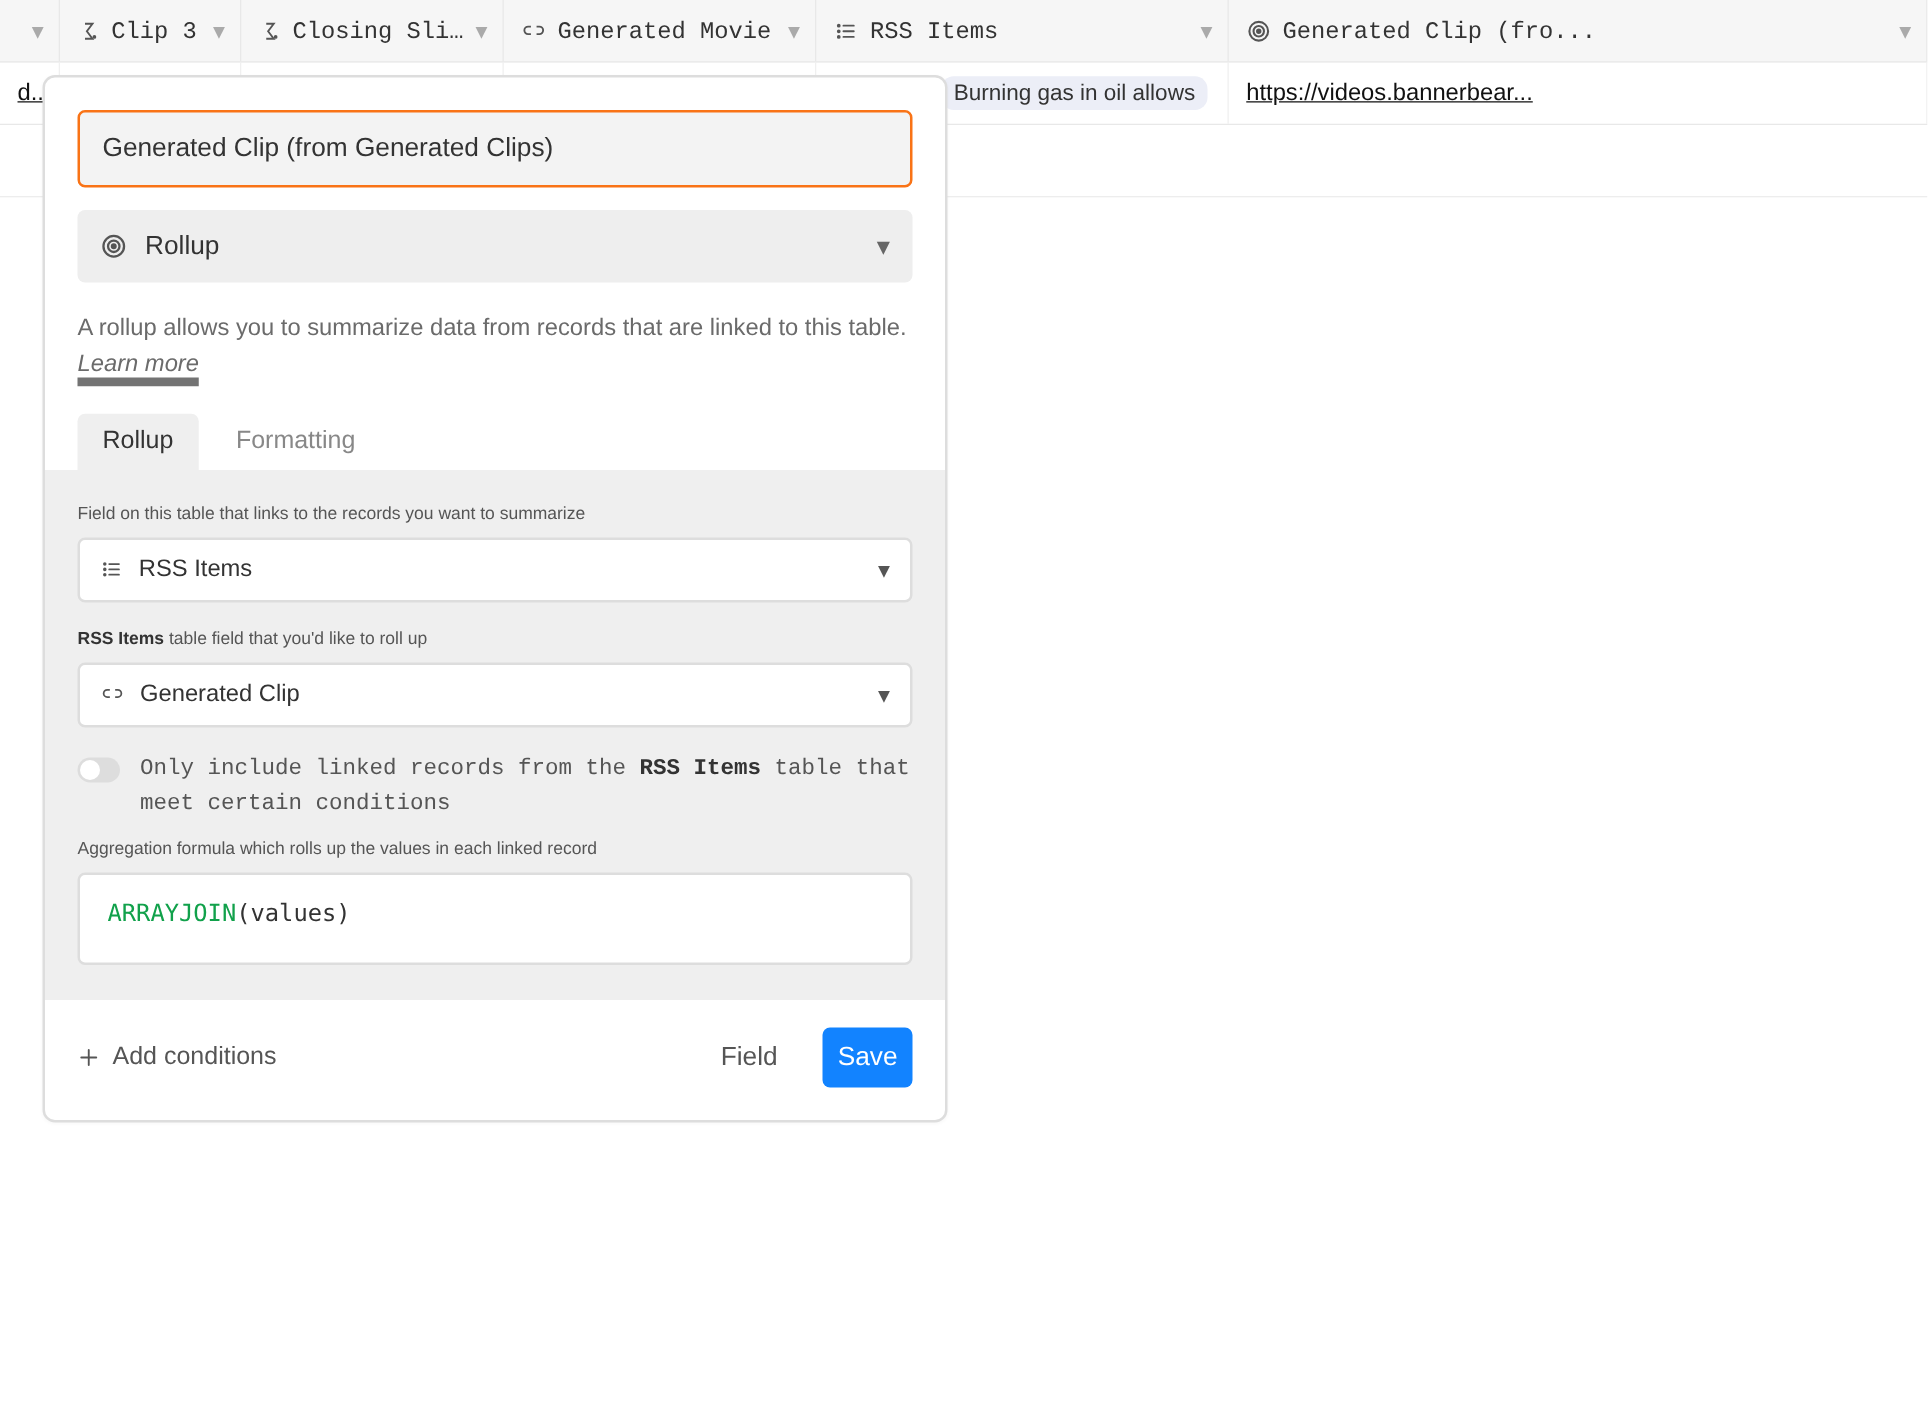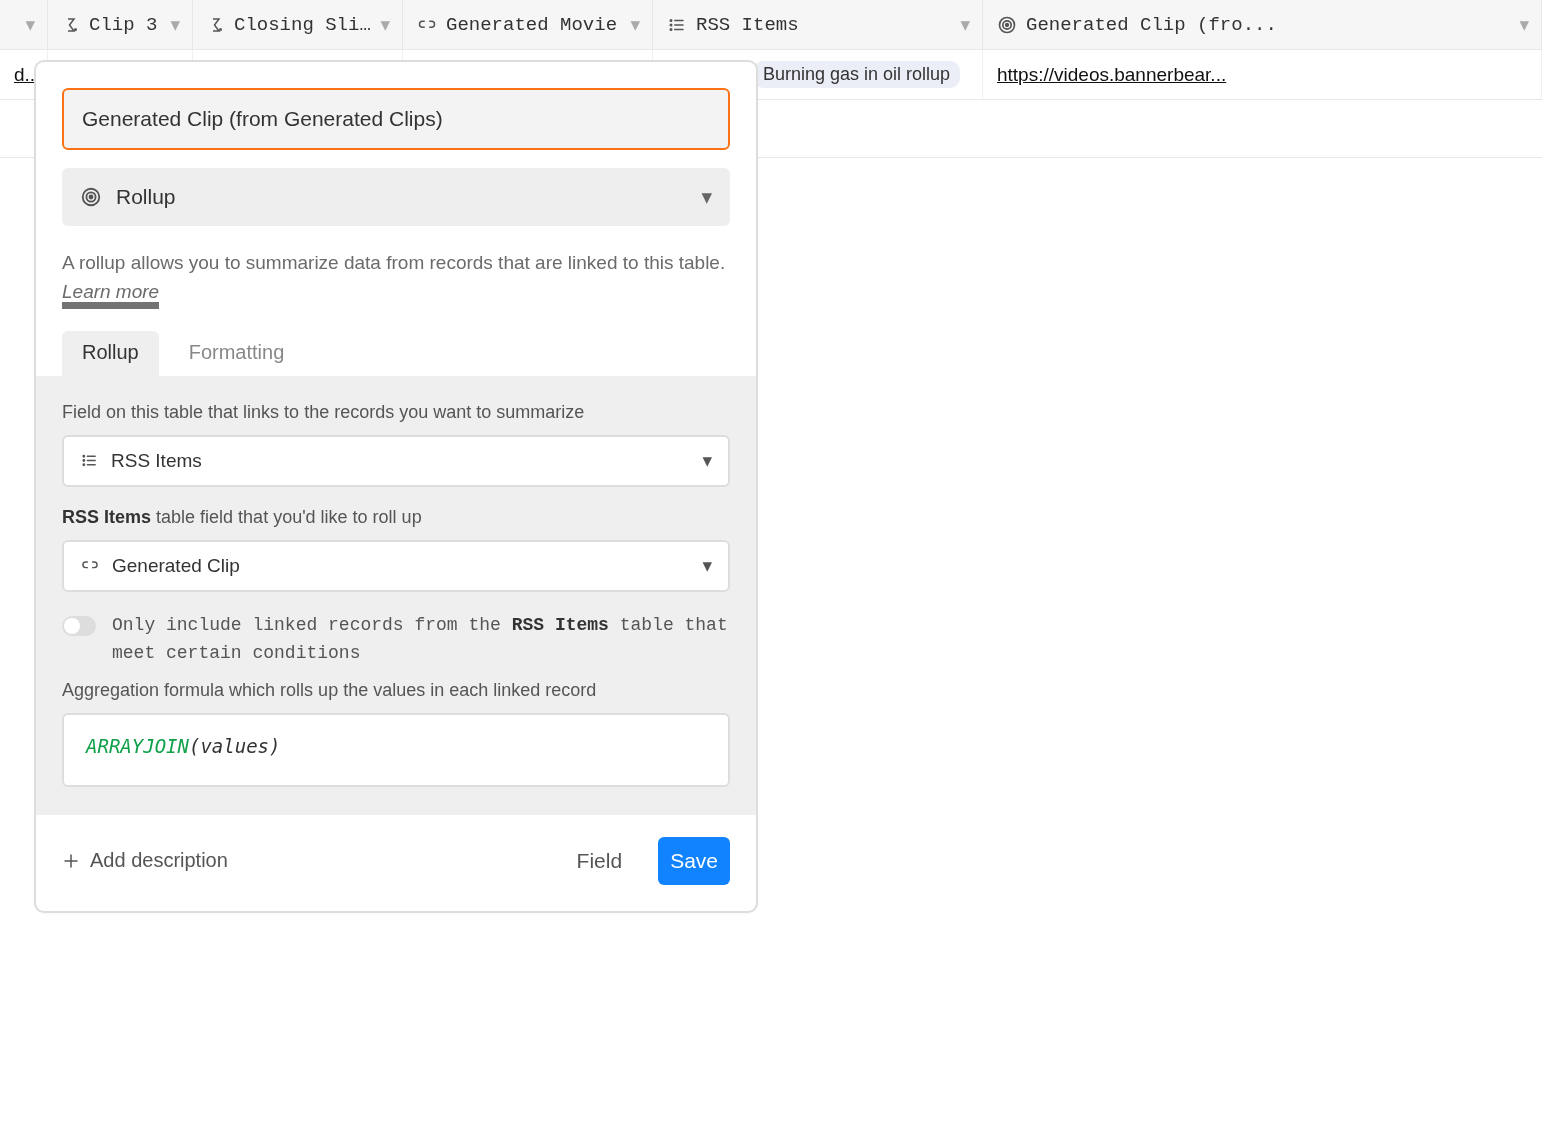--- a/index.html
+++ b/index.html
@@ -115,21 +115,21 @@
     color: #888;
     border-radius: 6px 6px 0 0;
     cursor: pointer;
   }
   .tab.active { background: #efefef; color: #333; }
   .tab-body {
     background: #efefef;
     padding: 20px 26px 28px 26px;
   }
   .field-label {
-    font-size: 18px;
+    font-size: 14px;
     color: #555;
     margin-bottom: 12px;
     margin-top: 6px;
   }
   .field-label .bold { color: #333; font-weight: 600; }
   .select-box {
     height: 52px;
     background: #fff;
     border: 2px solid #ddd;
     border-radius: 6px;
@@ -163,21 +163,20 @@
   .toggle-text { font-size: 18px; color: #555; line-height: 1.55; }
   .toggle-text .bold { font-weight: 600; color: #333; }
   .formula-box {
     background: #fff;
     border: 2px solid #ddd;
     border-radius: 6px;
     padding: 20px 22px;
     min-height: 74px;
     font-family: ui-monospace, SFMono-Regular, Menlo, monospace;
     font-size: 19px;
-    font-style: italic;
   }
   .formula-box .fn { color: #11a14b; }
   .formula-box .paren { color: #333; }
   .formula-box .arg { color: #333; }
   .footer {
     display: flex;
     align-items: center;
     padding: 22px 26px 26px 26px;
     gap: 18px;
   }
@@ -262,21 +261,21 @@
 </div>
 
 <div class="data-row">
   <div class="data-cell" style="width:48px;">
     <span class="link">d...</span>
   </div>
   <div class="data-cell" style="width:145px;"></div>
   <div class="data-cell" style="width:210px;"></div>
   <div class="data-cell" style="width:250px;"></div>
   <div class="data-cell" style="width:330px; padding-left:100px;">
-    <span class="pill">Burning gas in oil rollup</span>
+    <span class="pill">Burning gas in oil allows</span>
   </div>
   <div class="data-cell" style="flex:1;">
     <span class="link">https://videos.bannerbear...</span>
   </div>
 </div>
 <div class="blank-row"></div>
 
 <div class="popover">
   <div class="popover-inner">
     <input class="name-input" value="Generated Clip (from Generated Clips)" style="">
@@ -344,19 +343,19 @@
   </div>
 
   <div class="footer">
     <div class="add-desc">
       <span class="icon">
         <svg width="18" height="18" viewBox="0 0 24 24" fill="none" stroke="#555" stroke-width="2" stroke-linecap="round">
             <line x1="12" y1="4" x2="12" y2="20"></line>
             <line x1="4" y1="12" x2="20" y2="12"></line>
           </svg>
       </span>
-      <span>Add description</span>
+      <span>Add conditions</span>
     </div>
     <div class="footer-spacer"></div>
     <button class="btn-cancel">Field</button>
     <button class="btn-save">Save</button>
   </div>
 </div>
 
 </body></html>

